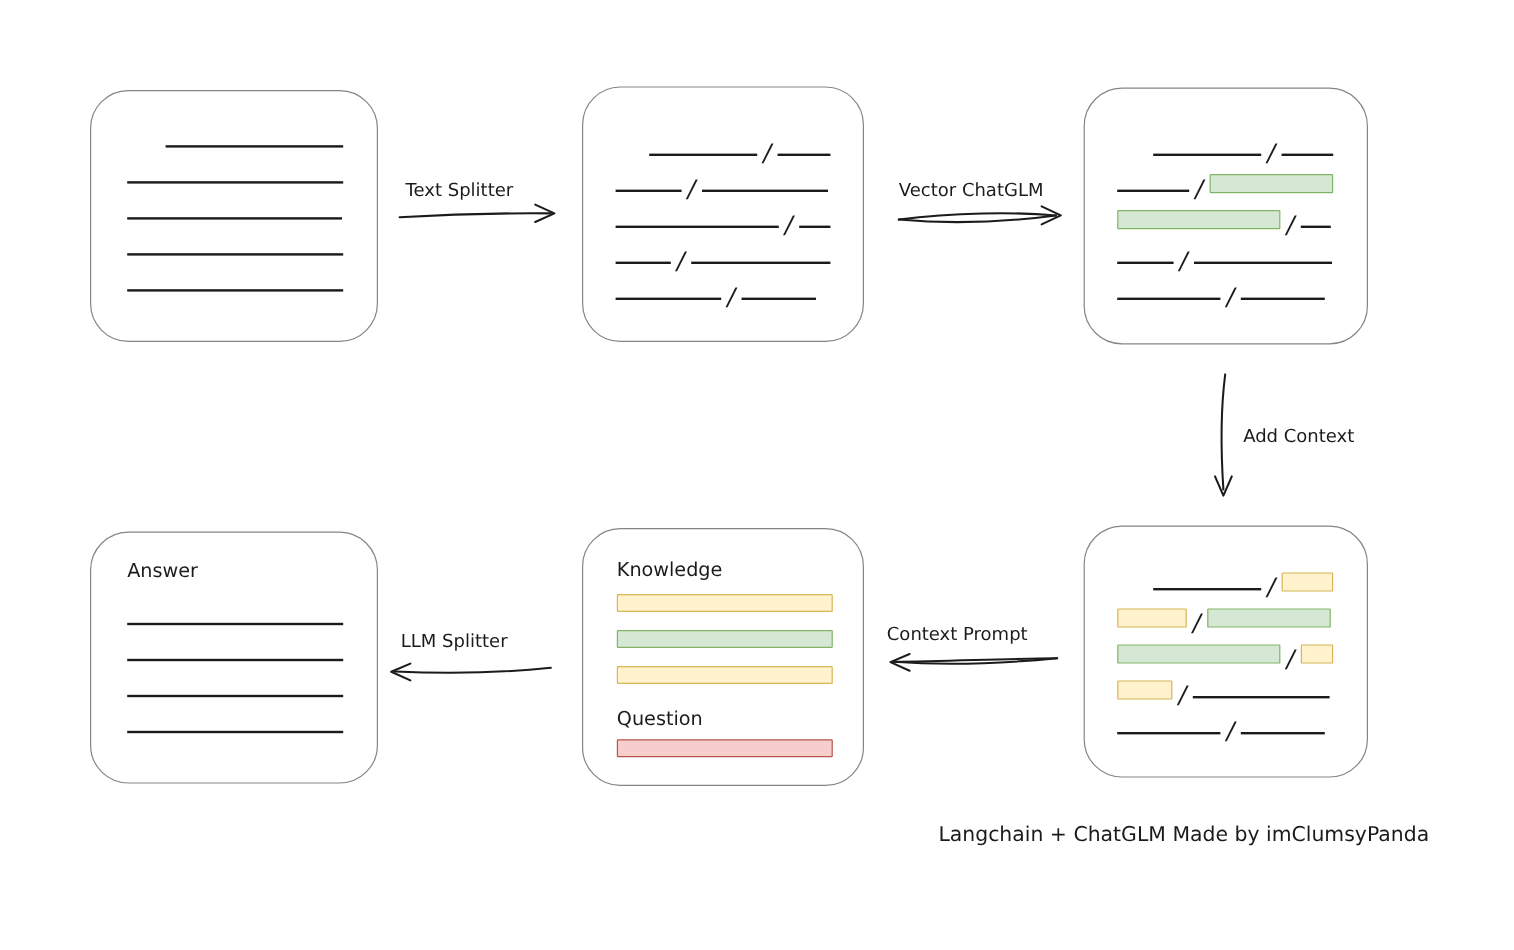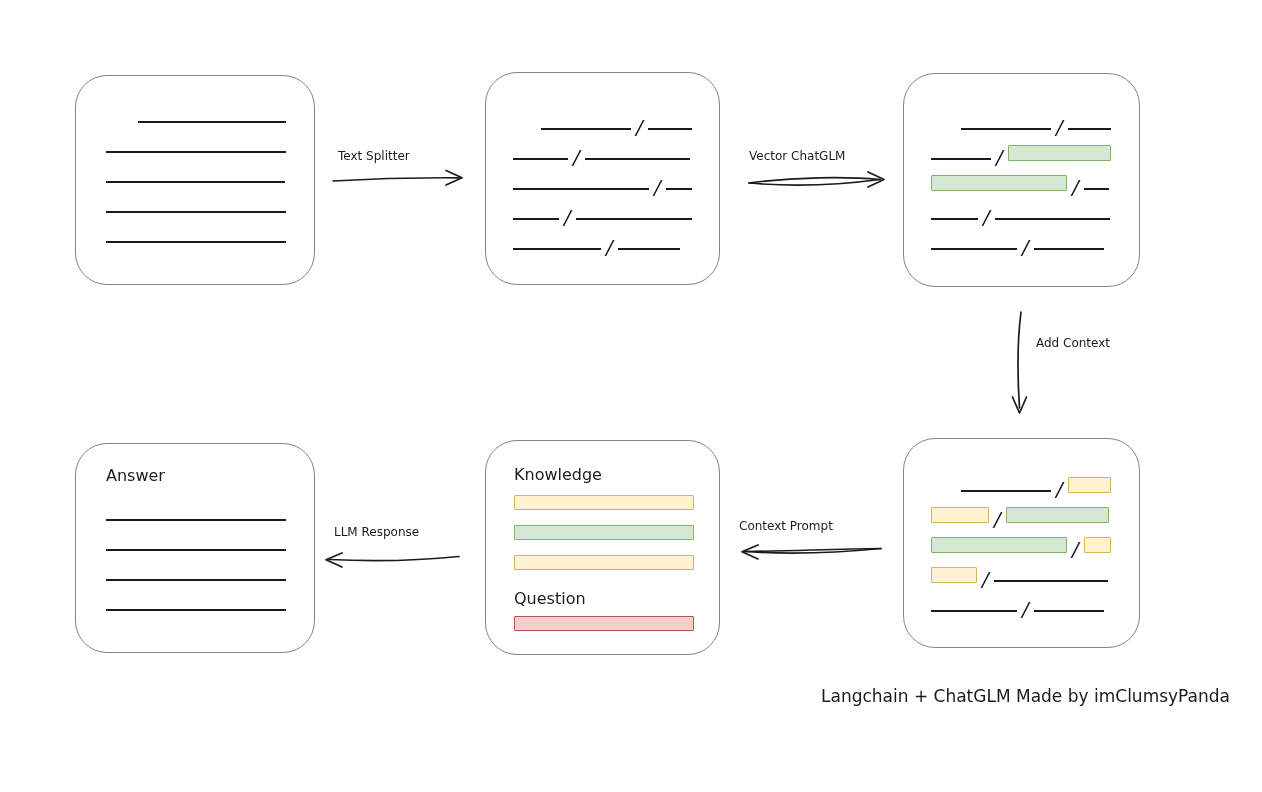--- a/index.html
+++ b/index.html
@@ -26,22 +26,22 @@
   .gap{display:inline-block;flex:0 0 auto;}
   .seg{display:inline-block;flex:0 0 auto;box-sizing:border-box;}
   .seg.line{height:2px;background:var(--ink);margin-bottom:1px;}
   .seg.green{height:16px;background:var(--green-fill);border:1.5px solid var(--green-stroke);border-radius:1px;}
   .seg.yellow{height:16px;background:var(--yellow-fill);border:1.5px solid var(--yellow-stroke);border-radius:1px;}
   .slash{
     flex:0 0 auto;font-size:20px;font-style:italic;line-height:18px;
     margin:0 5px -5px 5px;color:var(--ink);
   }
   .box-label{font-size:16px;color:var(--ink);}
-  .arrow-label{position:absolute;font-size:12px;color:var(--ink);white-space:nowrap;}
-  .caption{position:absolute;font-size:17px;color:var(--ink);white-space:nowrap;margin-left:39px;}
+  .arrow-label{position:absolute;font-size:15px;color:var(--ink);white-space:nowrap;}
+  .caption{position:absolute;font-size:17px;color:var(--ink);white-space:nowrap;}
 
   
   .prompt-inner{padding:24px 25px 0 28px;}
   .bars{margin-top:11px;}
   .bar{height:15px;margin-bottom:15px;border-radius:1px;box-sizing:border-box;}
   .bar.yellow{background:var(--yellow-fill);border:1.5px solid var(--yellow-stroke);}
   .bar.green{background:var(--green-fill);border:1.5px solid var(--green-stroke);}
   .bar.red{background:var(--red-fill);border:1.5px solid var(--red-stroke);}
   .question-label{margin-top:19px;}
   .question-bars{margin-top:8px;}
@@ -223,18 +223,18 @@
           </div>
           <div class="row">
             <span class="seg line" style="width: 180px;"></span>
           </div>
         </div>
     </div>
   </div>
 
   <div class="arrow-label" style="left:338px;top:149px;">Text Splitter</div>
   <div class="arrow-label" style="left:749px;top:149px;">Vector ChatGLM</div>
-  <div class="arrow-label" style="left:1036px;top:336px;">Add Context</div>
+  <div class="arrow-label" style="left:1036px;top:354px;">Add Context</div>
   <div class="arrow-label" style="left:739px;top:519px;">Context Prompt</div>
-  <div class="arrow-label" style="left:334px;top:525px;">LLM Response</div>
+  <div class="arrow-label" style="left:334px;top:525px;">LLM Splitter</div>
 
   <div class="caption" style="left:782px;top:686px;">Langchain + ChatGLM Made by imClumsyPanda</div>
 </div>
 
 </body></html>

